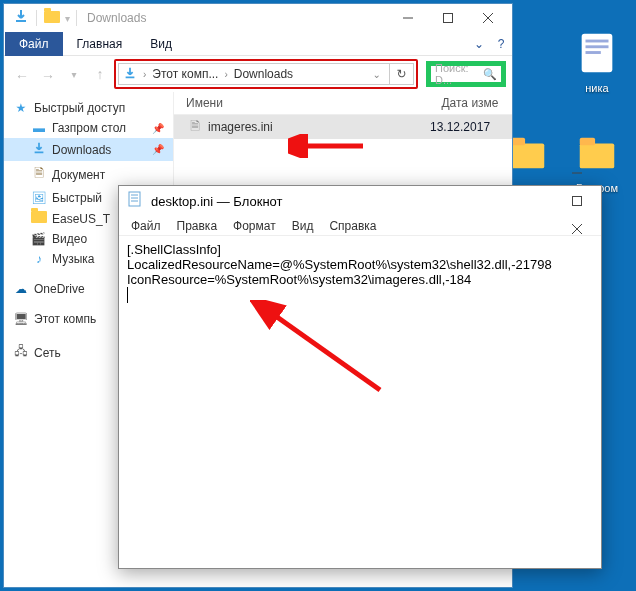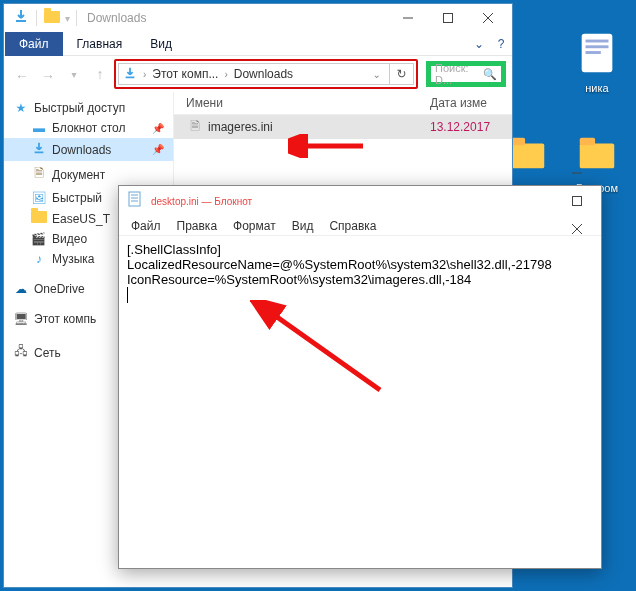--- a/index.html
+++ b/index.html
@@ -41,34 +41,34 @@
 .sb-head { display:flex; align-items:center; font-size:12px; color:#333; padding:3px 8px; }
 .sb-head .glyph { width:18px; text-align:center; margin-right:4px; }
 .sb-item { display:flex; align-items:center; font-size:12px; color:#333; padding:3px 8px 3px 26px; }
 .sb-item.selected { background:#cde8ff; }
 .sb-item .glyph { width:18px; text-align:center; margin-right:4px; }
 .sb-item .pin { margin-left:auto; color:#aaa; font-size:10px; }
 
 .file-area { flex:1; }
 .col-heads { display:flex; font-size:12px; color:#555; border-bottom:1px solid #eee; padding:4px 2px 4px 12px; }
 .col-heads .c1 { flex:1; }
-.col-heads .c2 { width:80px; }
+.col-heads .c2 { width:80px;text-align:center; }
 .file-row { height:24px; display:flex; align-items:center; font-size:12px; color:#333; padding:0 2px 0 12px; }
 .file-row.selected { background:#e5e5e5; }
 .file-row .icon { width:18px; text-align:center; margin-right:4px; color:#888; }
 .file-row .name { flex:1; }
-.file-row .date { width:80px; color:#be185d; }
+.file-row .date { width:80px; color:#0f172a; }
 
 .statusbar { position:absolute; left:0; bottom:0; height:22px; width:100%; border-top:1px solid #eee; font-size:11px; color:#555; padding:0 8px; display:flex; align-items:center; }
 
 
 .notepad { position:absolute; left:118px; top:185px; width:484px; height:384px; background:#fff; border:1px solid #888; box-shadow:0 4px 18px rgba(0,0,0,0.35); }
 .np-title { height:30px; display:flex; align-items:center; padding:0 4px 0 8px; background:#fff; }
 .np-title .icon { width:18px; margin-right:6px; }
-.np-title .title-text { font-size:10px; color:#ef4444; flex:1; }
+.np-title .title-text { font-size:13px; color:#000000; flex:1; }
 .np-menu { height:20px; display:flex; align-items:center; padding:0 4px; border-bottom:1px solid #eee; }
 .np-menu .m { font-size:12px; color:#333; padding:0 8px; }
 .np-body { padding:6px 8px; font-family:Consolas,monospace; font-size:13px; color:#000; white-space:pre; position:relative; height:calc(100% - 50px); overflow:hidden;}
 .cursor { display:inline-block; width:1px; height:16px; background:#000; vertical-align:text-bottom;}
 
 
 .arrow { position:absolute; pointer-events:none; }
 
 .small-folder{display:inline-block;width:16px;height:12px;background:#ffcf4b;border-radius:1px;position:relative;}
 .small-folder::before{content:"";position:absolute;top:-3px;left:0;width:7px;height:3px;background:#ffcf4b;border-radius:1px 1px 0 0;}
@@ -168,21 +168,21 @@
 
   <div class="ex-body">
     <div class="sidebar">
       <div class="sb-group">
         <div class="sb-head">
             <span class="glyph" style="color:#3ea2e5">★</span>
             <span>Быстрый доступ</span>
           </div>
         <div class="sb-item">
             <span class="glyph" style="color:#3ea2e5">▬</span>
-            <span>Блокнот стол</span>
+            <span>Газпром стол</span>
             <span class="pin">📌</span>
           </div>
         <div class="sb-item selected">
             <span class="glyph"><svg width="14" height="14" viewBox="0 0 16 16">
                 <path d="M8 2v8m0 0l-3-3m3 3l3-3M3 13h10" stroke="#3ea2e5" stroke-width="2" fill="none"></path>
               </svg></span>
             <span>Downloads</span>
             <span class="pin">📌</span>
           </div>
         <div class="sb-item">

